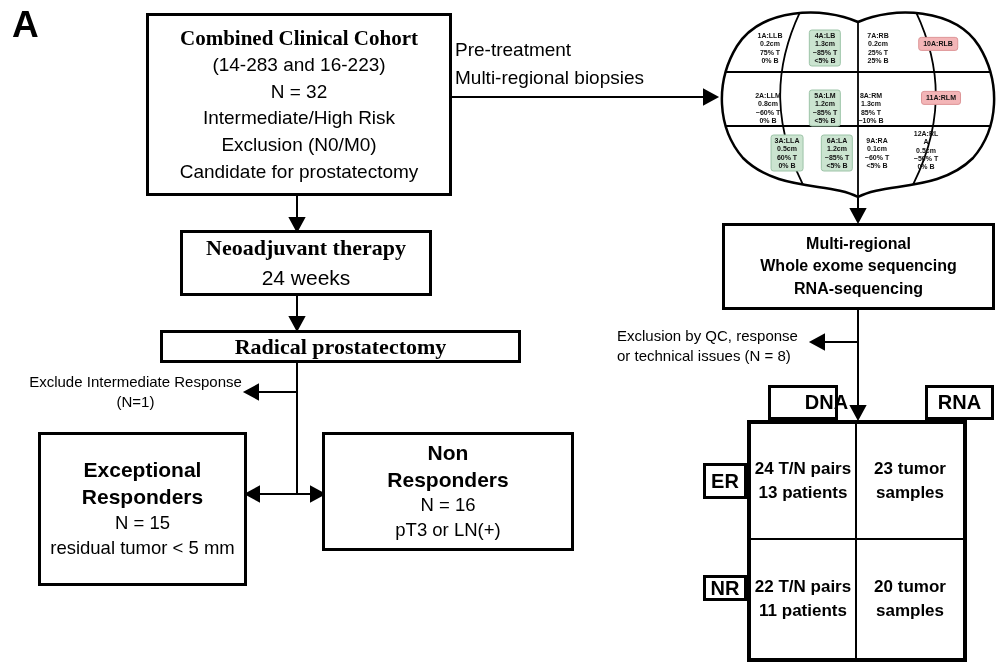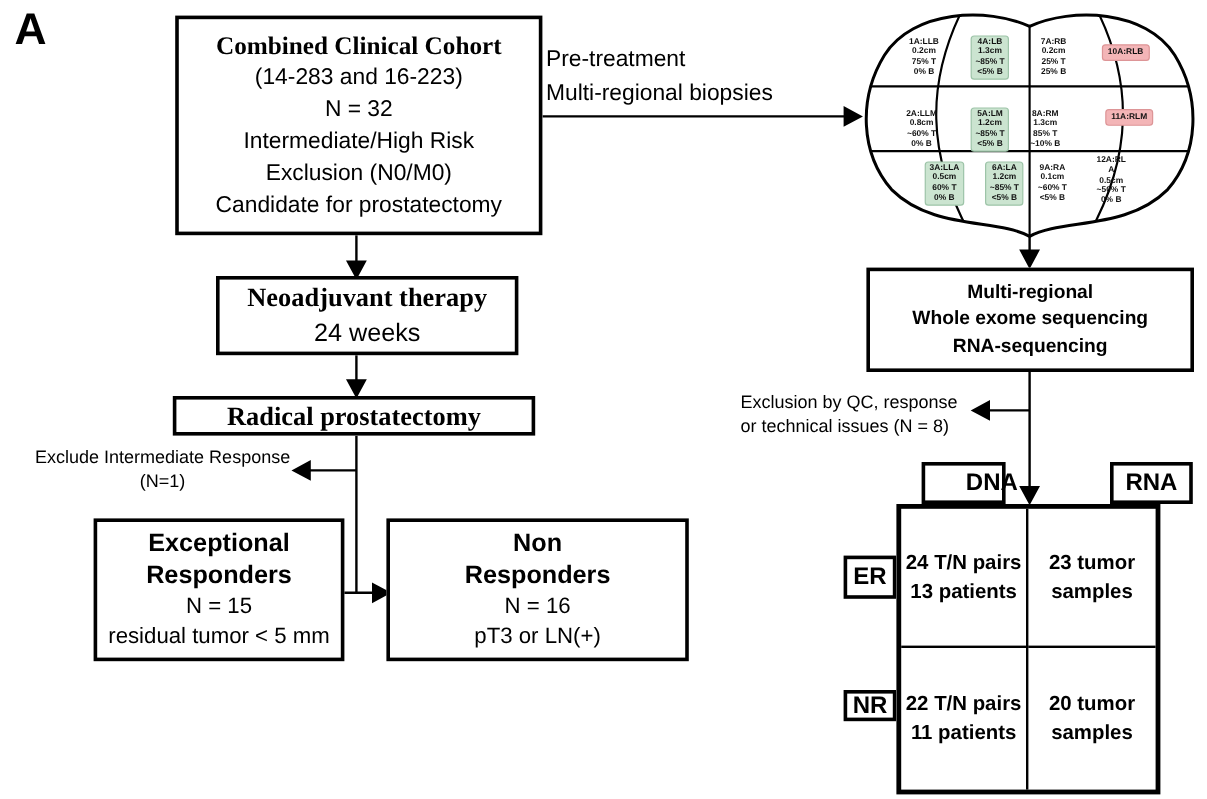--- a/index.html
+++ b/index.html
@@ -91,30 +91,30 @@
       </div>
   </div>
 
   <div class="fbox" style="left:148px;top:230px;width:252px;height:66px;margin-left:32px;">
     <div class="title" style="font-size:22px;">Neoadjuvant therapy</div>
     <div class="lines" style="font-size:21px;">
         <div>24 weeks</div>
       </div>
   </div>
 
-  <div class="fbox" style="left:144px;top:330px;width:302px;height:33px;">
+  <div class="fbox" style="left:160px;top:330px;width:361px;height:33px;">
     <div class="title" style="font-size:22px;">Radical prostatectomy</div>
   </div>
 
   <div class="note center" style="left:18px;top:372px;width:235px;">
       <div>Exclude Intermediate Response</div>
       <div>(N=1)</div>
     </div>
 
-  <div class="fbox" style="left:38px;top:432px;width:209px;height:119px;margin-left:40px;">
+  <div class="fbox" style="left:38px;top:432px;width:209px;height:154px;">
     <div class="title-lines">
         <div>Exceptional</div>
         <div>Responders</div>
       </div>
     <div class="lines" style="font-size:18.5px;line-height:1.35;">
         <div>N = 15</div>
         <div>residual tumor &lt; 5 mm</div>
       </div>
   </div>
 

